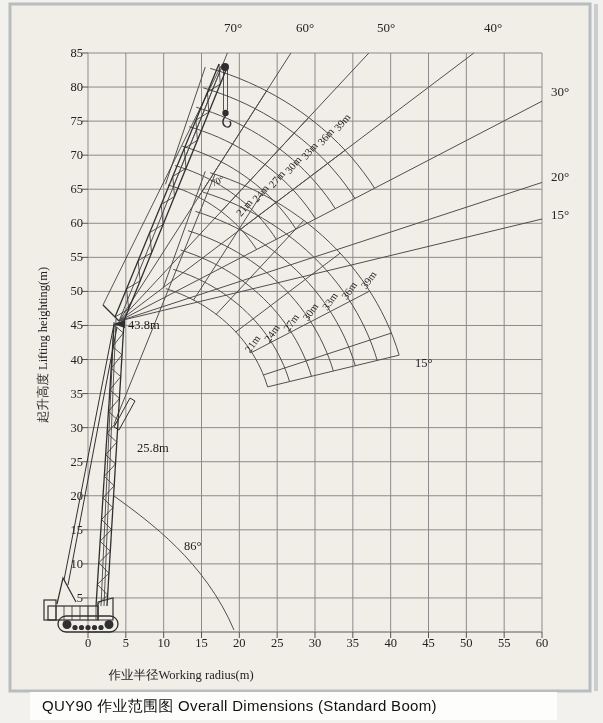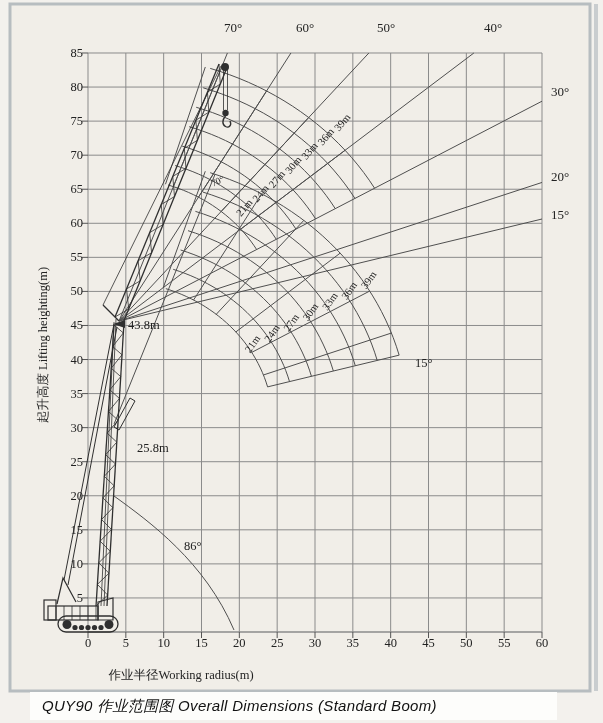--- a/index.html
+++ b/index.html
@@ -1,21 +1,21 @@
 <!DOCTYPE html>
 <html><head>
 <meta charset="utf-8">
 <style>
   html,body{margin:0;padding:0;}
   body{width:603px;height:723px;position:relative;background:#f3f1ed;
        font-family:"Liberation Serif", serif;}
   #stage{position:absolute;left:0;top:0;width:603px;height:723px;}
   svg text{fill:#222;}
   .caption-strip{position:absolute;left:30px;top:692px;width:527px;height:28px;
-       background:#fdfdfb;display:flex;align-items:center;font-style:italic;}
+       background:#fdfdfb;display:flex;align-items:center;}
   .caption-strip span{font-family:"Liberation Sans", sans-serif;font-size:15px;
        color:#111;padding-left:12px;letter-spacing:.3px;white-space:nowrap;}
 </style>
 </head>
 <body>
 
 <div id="stage">
   <svg id="chart" width="603" height="723" viewBox="0 0 603 723">
       <rect x="10" y="4" width="580" height="687" fill="#f1eee8" stroke="#b7bdc0" stroke-width="3"></rect>
       <rect x="594" y="4" width="4" height="687" fill="#c9cdcf"></rect>

